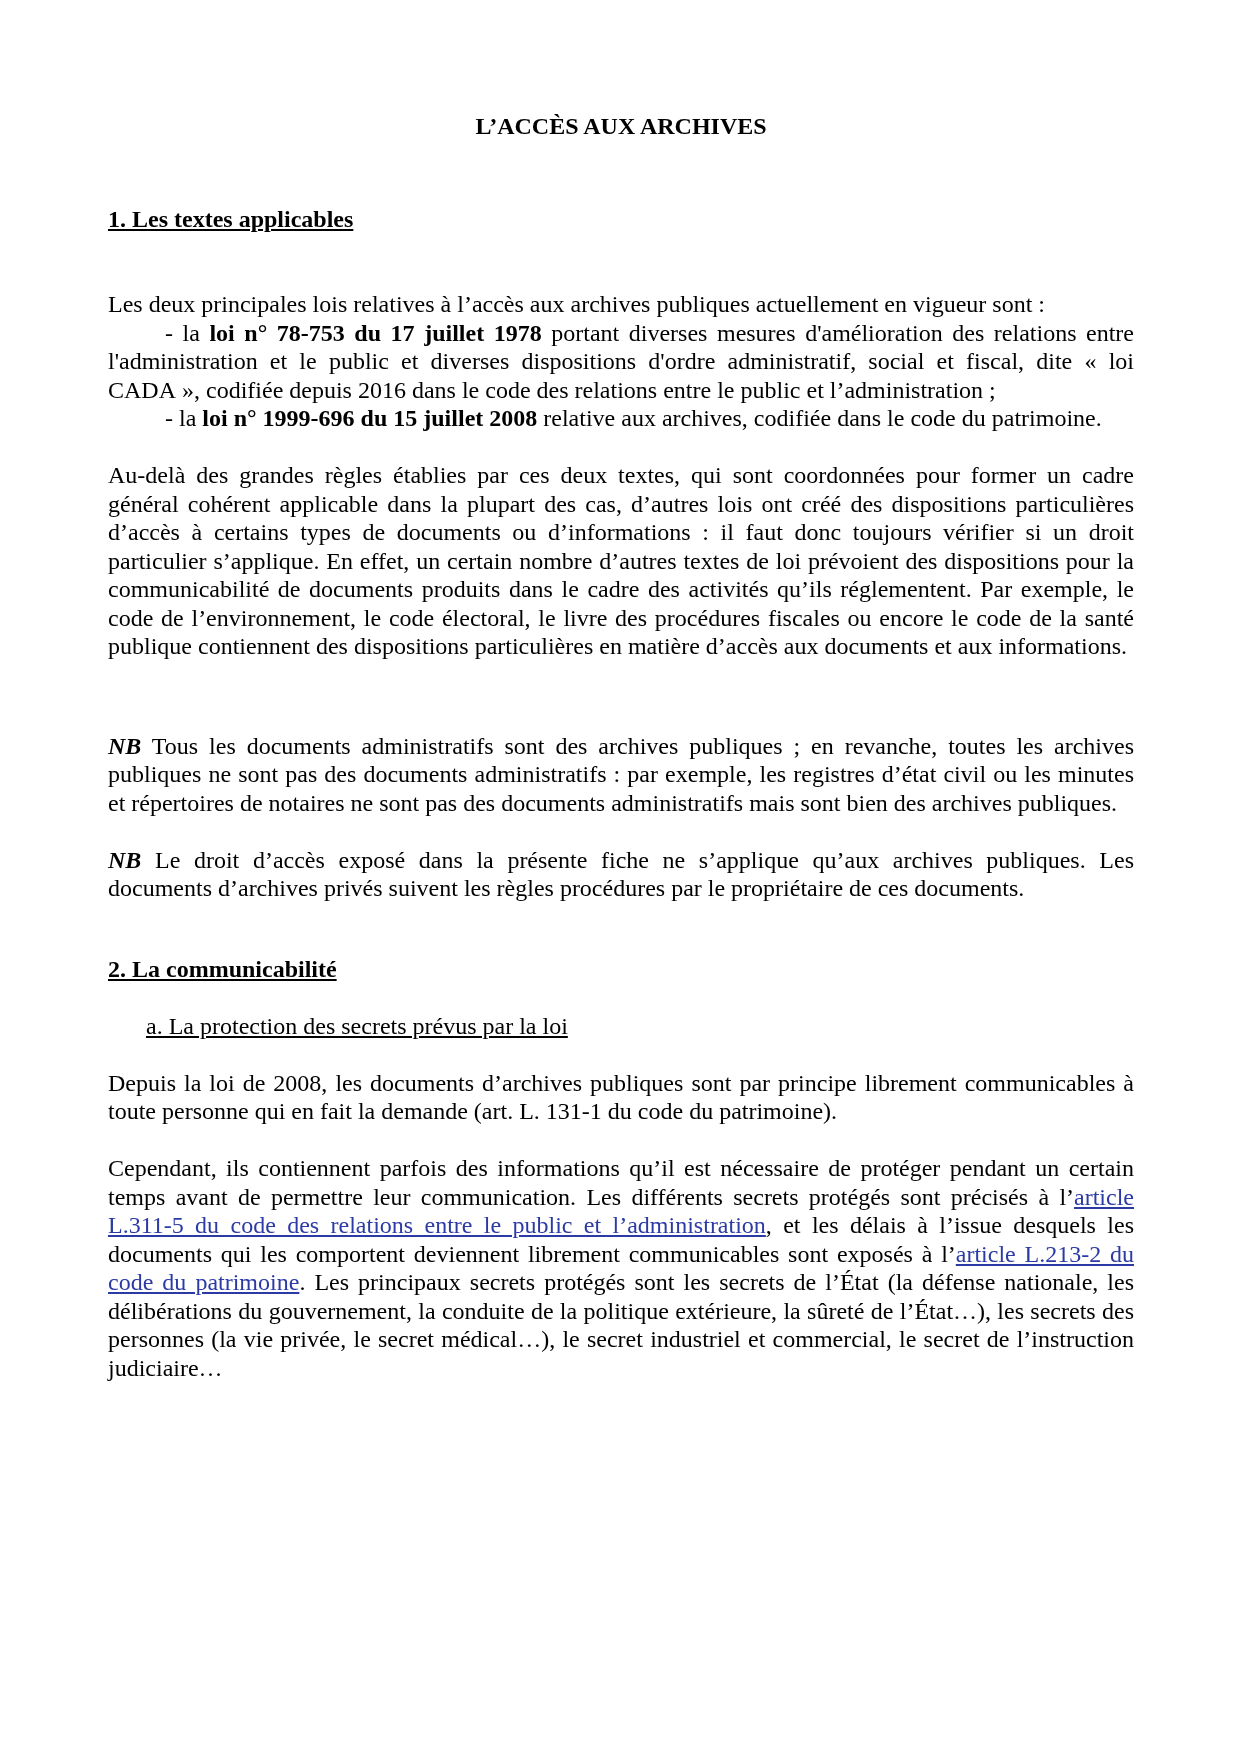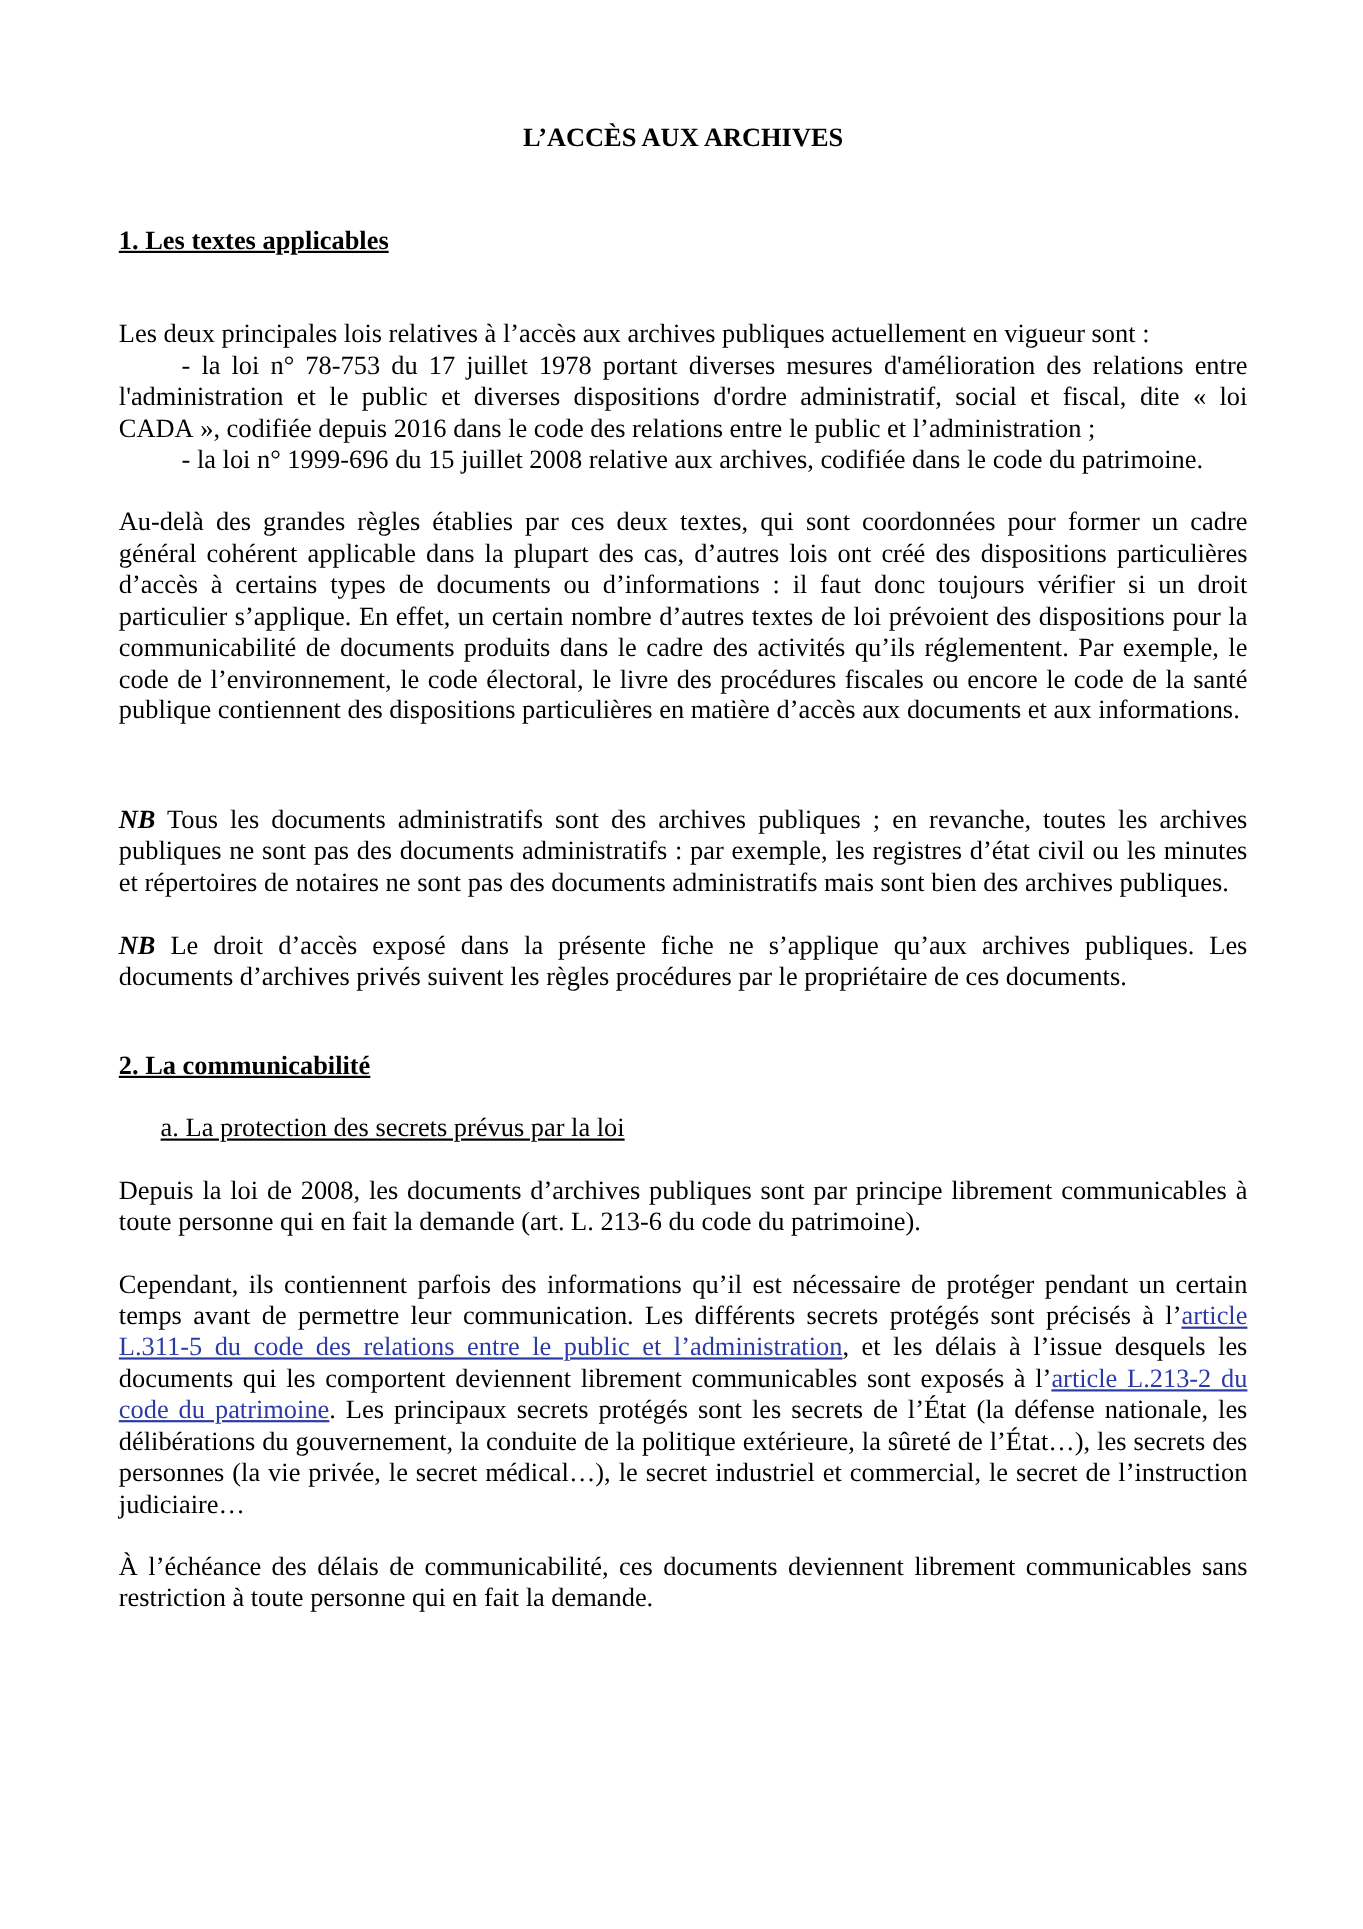--- a/index.html
+++ b/index.html
@@ -16,36 +16,35 @@
     line-height: 28.5px;
   }
   .content {
     padding: 112px 105px 0 108px;
   }
   .blk { margin: 0; text-align: justify; }
   .blk-title { text-align: center; font-weight: 700; }
   .blk-h1 { font-weight: 700; text-decoration: underline; }
   .blk-h3 { text-decoration: underline; margin-left: 38px; text-align: left; }
   .indent { text-indent: 57px; }
-  .seg-b { font-weight: 400; margin-top: 14px; }
+  .seg-b { font-weight: 700; margin-top: 14px; }
   .seg-bi { font-weight: 700; font-style: italic; }
   a.doc-link { color: #2B3AA5; text-decoration: underline; cursor: pointer; }
 </style>
 </head>
 <body>
 
 <div class="page">
   <main class="content">
       <div class="blk blk-title" style="margin-top: 0px;"><span>L’ACCÈS AUX ARCHIVES</span></div>
       <div class="blk blk-h1" style="margin-top: 64px;"><span>1. Les textes applicables</span></div>
       <div class="blk blk-p" style="margin-top: 57px;"><span>Les deux principales lois relatives à l’accès aux archives publiques actuellement en vigueur sont&nbsp;:</span></div>
       <div class="blk blk-p indent" style="margin-top: 0px;"><span>- la </span><span class="seg-b">loi n° 78-753 du 17 juillet 1978</span><span> portant diverses mesures d'amélioration des relations entre l'administration et le public et diverses dispositions d'ordre administratif, social et fiscal, dite «&nbsp;loi CADA&nbsp;», codifiée depuis 2016 dans le code des relations entre le public et l’administration&nbsp;;</span></div>
       <div class="blk blk-p indent" style="margin-top: 0px;"><span>- la </span><span class="seg-b">loi n° 1999-696 du 15 juillet 2008</span><span> relative aux archives, codifiée dans le code du patrimoine.</span></div>
       <div class="blk blk-p" style="margin-top: 28.5px;"><span>Au-delà des grandes règles établies par ces deux textes, qui sont coordonnées pour former un cadre général cohérent applicable dans la plupart des cas, d’autres lois ont créé des dispositions particulières d’accès à certains types de documents ou d’informations&nbsp;: il faut donc toujours vérifier si un droit particulier s’applique. En effet, un certain nombre d’autres textes de loi prévoient des dispositions pour la communicabilité de documents produits dans le cadre des activités qu’ils réglementent. Par exemple, le code de l’environnement, le code électoral, le livre des procédures fiscales ou encore le code de la santé publique contiennent des dispositions particulières en matière d’accès aux documents et aux informations.</span></div>
       <div class="blk blk-p" style="margin-top: 71.25px;"><span class="seg-bi">NB</span><span> Tous les documents administratifs sont des archives publiques&nbsp;; en revanche, toutes les archives publiques ne sont pas des documents administratifs&nbsp;: par exemple, les registres d’état civil ou les minutes et répertoires de notaires ne sont pas des documents administratifs mais sont bien des archives publiques.</span></div>
       <div class="blk blk-p" style="margin-top: 28.5px;"><span class="seg-bi">NB</span><span> Le droit d’accès exposé dans la présente fiche ne s’applique qu’aux archives publiques. Les documents d’archives privés suivent les règles procédures par le propriétaire de ces documents.</span></div>
       <div class="blk blk-h1" style="margin-top: 52px;"><span>2. La communicabilité</span></div>
       <div class="blk blk-h3" style="margin-top: 28.5px;"><span>a. La protection des secrets prévus par la loi</span></div>
-      <div class="blk blk-p" style="margin-top: 28.5px;"><span>Depuis la loi de 2008, les documents d’archives publiques sont par principe librement communicables à toute personne qui en fait la demande (art. L. 213-6 du code du patrimoine).</span></div>
+      <div class="blk blk-p" style="margin-top: 28.5px;"><span>Depuis la loi de 2008, les documents d’archives publiques sont par principe librement communicables à toute personne qui en fait la demande (art. L. 131-1 du code du patrimoine).</span></div>
       <div class="blk blk-p" style="margin-top: 28.5px;"><span>Cependant, ils contiennent parfois des informations qu’il est nécessaire de protéger pendant un certain temps avant de permettre leur communication. Les différents secrets protégés sont précisés à l’</span><a class="doc-link" href="#">article L.311-5 du code des relations entre le public et l’administration</a><span>, et les délais à l’issue desquels les documents qui les comportent deviennent librement communicables sont exposés à l’</span><a class="doc-link" href="#">article L.213-2 du code du patrimoine</a><span>. Les principaux secrets protégés sont les secrets de l’État (la défense nationale, les délibérations du gouvernement, la conduite de la politique extérieure, la sûreté de l’État…), les secrets des personnes (la vie privée, le secret médical…), le secret industriel et commercial, le secret de l’instruction judiciaire…</span></div>
-      <div class="blk blk-p" style="margin-top: 28.5px;"><span>À l’échéance des délais de communicabilité, ces documents deviennent librement communicables sans restriction à toute personne qui en fait la demande.</span></div>
     </main>
 </div>
 
 </body></html>

